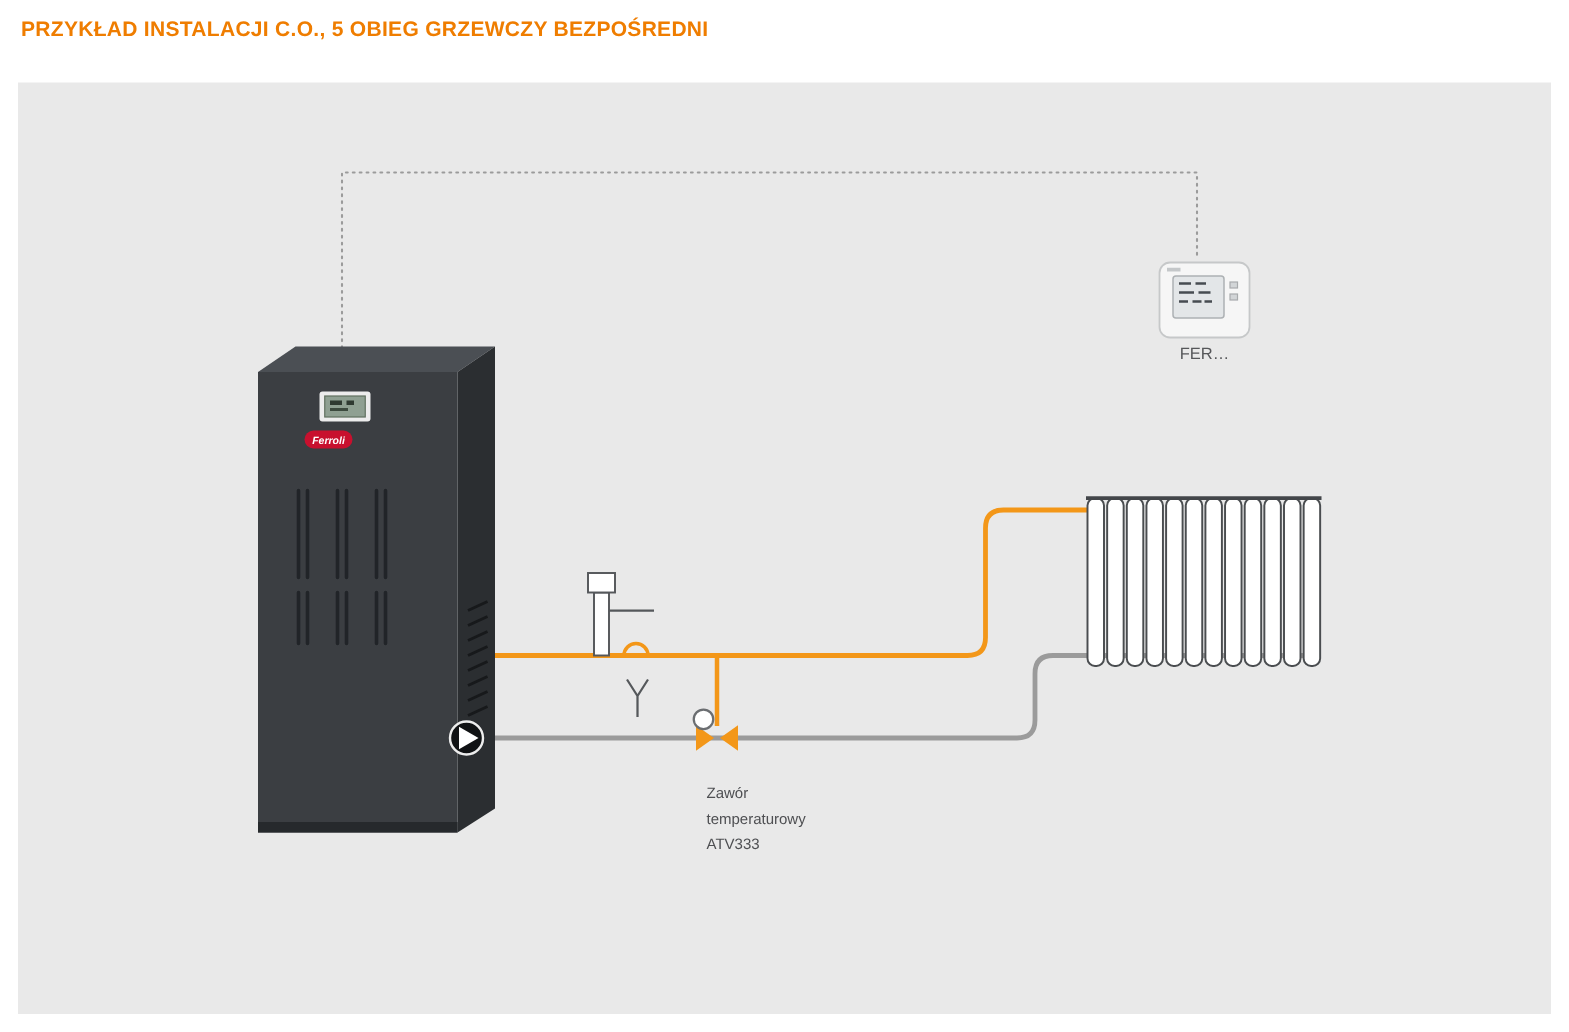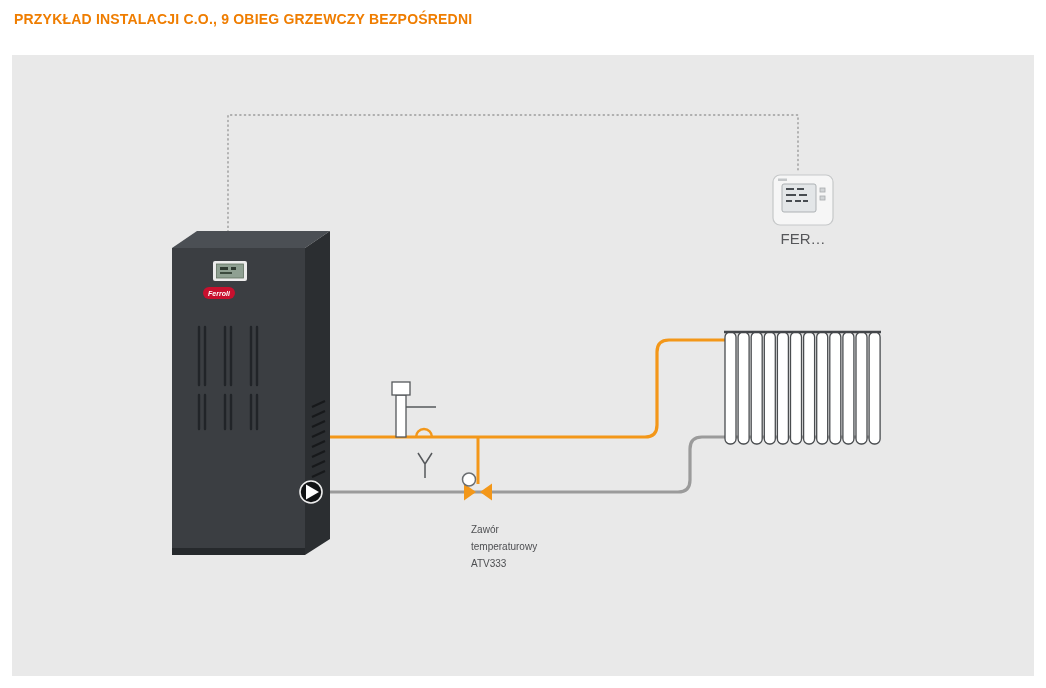--- a/index.html
+++ b/index.html
@@ -2,34 +2,34 @@
 <html><head>
 <meta charset="utf-8">
 <style>
   * { margin:0; padding:0; box-sizing:border-box; }
   html,body { width:1046px; height:688px; background:#ffffff; font-family:"Liberation Sans", sans-serif; }
   .page { position:relative; width:1046px; height:688px; overflow:hidden; background:#ffffff; }
   .title { position:absolute; left:14px; top:11px; font-size:14px; font-weight:bold; color:#EF7D00; letter-spacing:.2px; white-space:nowrap; }
   .panel { position:absolute; left:12px; top:55px; width:1022px; height:621px; background:#E9E9E9; }
   .diagram-svg { position:absolute; left:0; top:0; width:100%; height:100%; }
   .label { position:absolute; color:#515256; }
-  .thermo-label { left:751px; top:175px; width:80px; text-align:center; font-size:15px; color:#56575a; }
+  .thermo-label { left:751px; top:175px; width:80px; text-align:center; font-size:11px; color:#56575a; }
   .valve-label { left:459px; top:466px; font-size:10px; line-height:17px; color:#4e4f52; }
   .logo-text { fill:#ffffff; font-size:7px; font-style:italic; font-weight:bold; font-family:"Liberation Sans", sans-serif; }
   .rad-sec { fill:#ffffff; stroke:#4a4d50; stroke-width:1.3; }
   .wire { fill:none; stroke-width:1.4; stroke-dasharray:1.2 3.4; stroke-linecap:round; }
   .pipe { fill:none; stroke-width:3.2; }
   .thin-dark { stroke:#55585b; stroke-width:1.5; fill:none; }
 </style>
 </head>
 <body>
 
 <div class="page">
 
-  <div class="title">PRZYKŁAD INSTALACJI C.O., 9 OBIEG GRZEWCZY BEZPOŚREDNI</div>
+  <div class="title">PRZYKŁAD INSTALACJI C.O., 5 OBIEG GRZEWCZY BEZPOŚREDNI</div>
 
   <div class="panel">
 
     <svg class="diagram-svg" viewBox="0 0 1022 621" xmlns="http://www.w3.org/2000/svg">
 
       <path class="wire" d="M216,177 V60 H786 V118" stroke="#9B9B9B"></path>
 
       <path class="pipe" d="M300,382 H633 Q645,382 645,370 V297 Q645,285 657,285 H714" stroke="#F39719"></path>
 
       <path d="M404,382 A8 8 0 0 1 420,382" fill="none" stroke="#F39719" stroke-width="2.4"></path>

